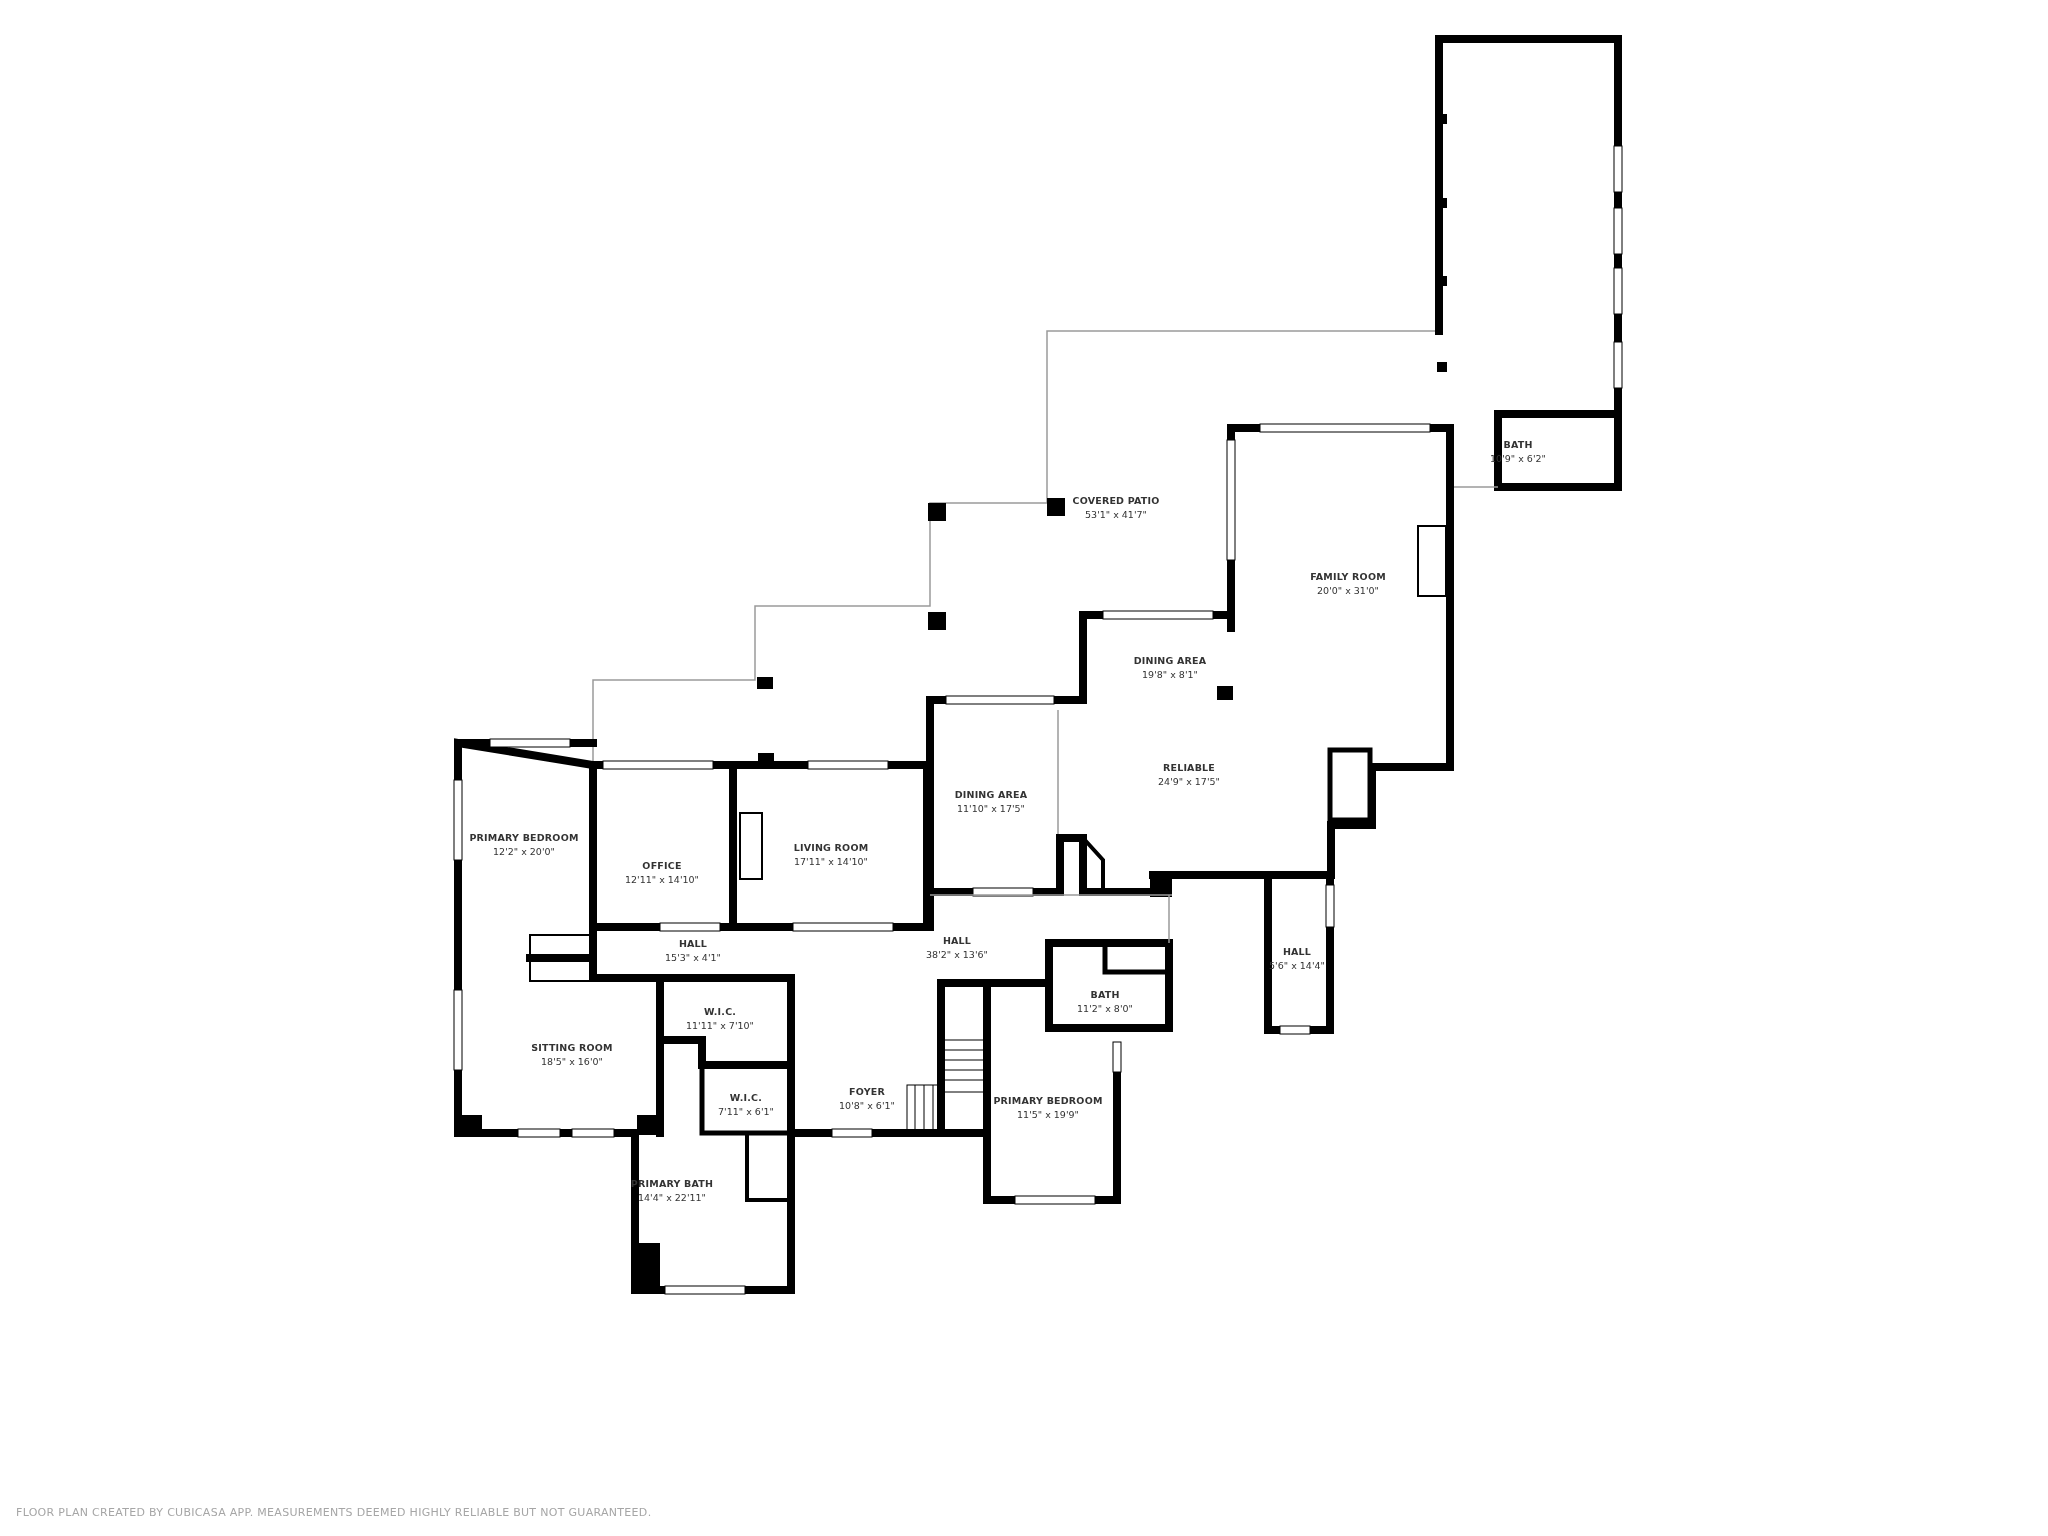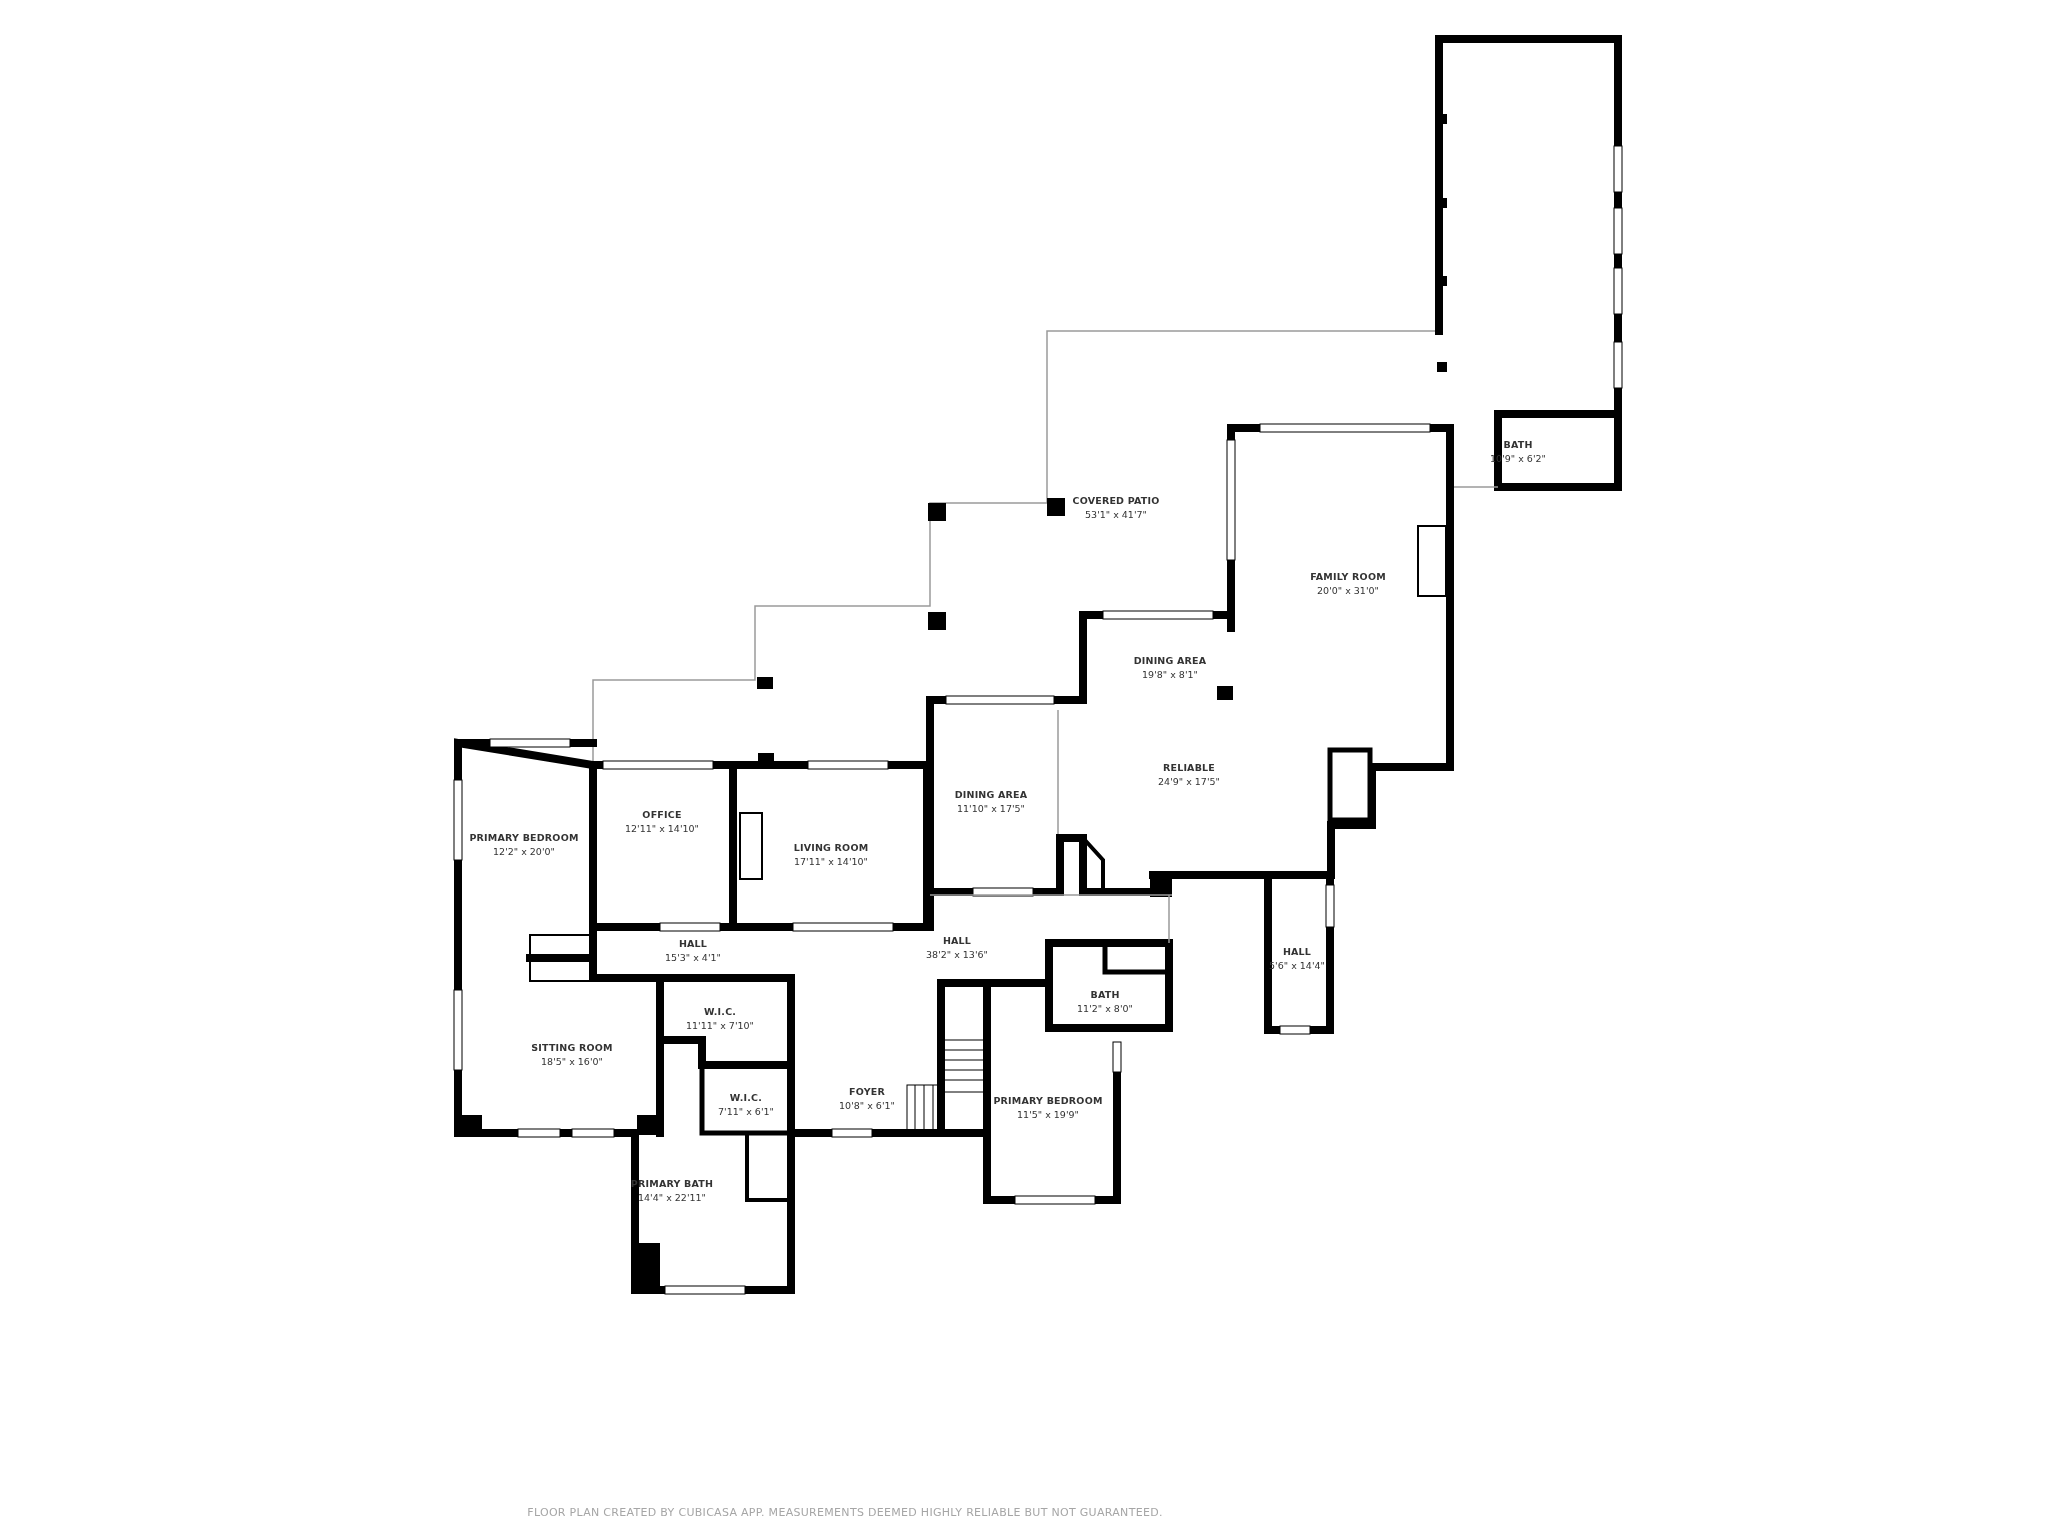--- a/index.html
+++ b/index.html
@@ -5,21 +5,21 @@
   html, body { margin:0; padding:0; background:#ffffff; }
   body { width:2048px; height:1536px; position:relative; overflow:hidden; font-family:"DejaVu Sans", sans-serif; }
   #plan { position:absolute; left:0; top:0; width:2048px; height:1536px; }
   .wall { stroke:#000; stroke-width:8; fill:none; stroke-linecap:square; }
   .thin { stroke:#9a9a9a; stroke-width:1.5; fill:none; }
   .win { stroke:#000; stroke-width:1; fill:#fff; }
   .post { fill:#000; }
   .room-label { position:absolute; transform:translate(-50%,-50%); text-align:center; color:#333; font-size:9.5px; line-height:14px; white-space:nowrap; }
   .room-name { display:block; letter-spacing:0.2px;font-weight:bold; }
   .room-dim { display:block; }
-  #footer { position:absolute; left:5px; width:1680px; top:1506px; text-align:center; color:#a6a6a6; font-size:11px; letter-spacing:0.3px; }
+  #footer { position:absolute; left:16px; width:1680px; top:1506px; color:#a6a6a6; font-size:11px; letter-spacing:0.3px; }
 </style>
 </head>
 <body>
 
 <svg id="plan" viewBox="0 0 2048 1536" xmlns="http://www.w3.org/2000/svg">
 
   <g>
     <polyline class="thin" points="1439,331 1047,331 1047,503 930,503 930,606 755,606 755,680 593,680 593,765"></polyline>
   </g>
 
@@ -151,21 +151,21 @@
       <span class="room-dim">24'9" x 17'5"</span>
     </div>
   <div class="room-label" style="left:991px;top:802px;">
       <span class="room-name">DINING AREA</span>
       <span class="room-dim">11'10" x 17'5"</span>
     </div>
   <div class="room-label" style="left:831px;top:855px;">
       <span class="room-name">LIVING ROOM</span>
       <span class="room-dim">17'11" x 14'10"</span>
     </div>
-  <div class="room-label" style="left:662px;top:822px;">
+  <div class="room-label" style="left:662px;top:873px;">
       <span class="room-name">OFFICE</span>
       <span class="room-dim">12'11" x 14'10"</span>
     </div>
   <div class="room-label" style="left:524px;top:845px;">
       <span class="room-name">PRIMARY BEDROOM</span>
       <span class="room-dim">12'2" x 20'0"</span>
     </div>
   <div class="room-label" style="left:693px;top:951px;">
       <span class="room-name">HALL</span>
       <span class="room-dim">15'3" x 4'1"</span>

